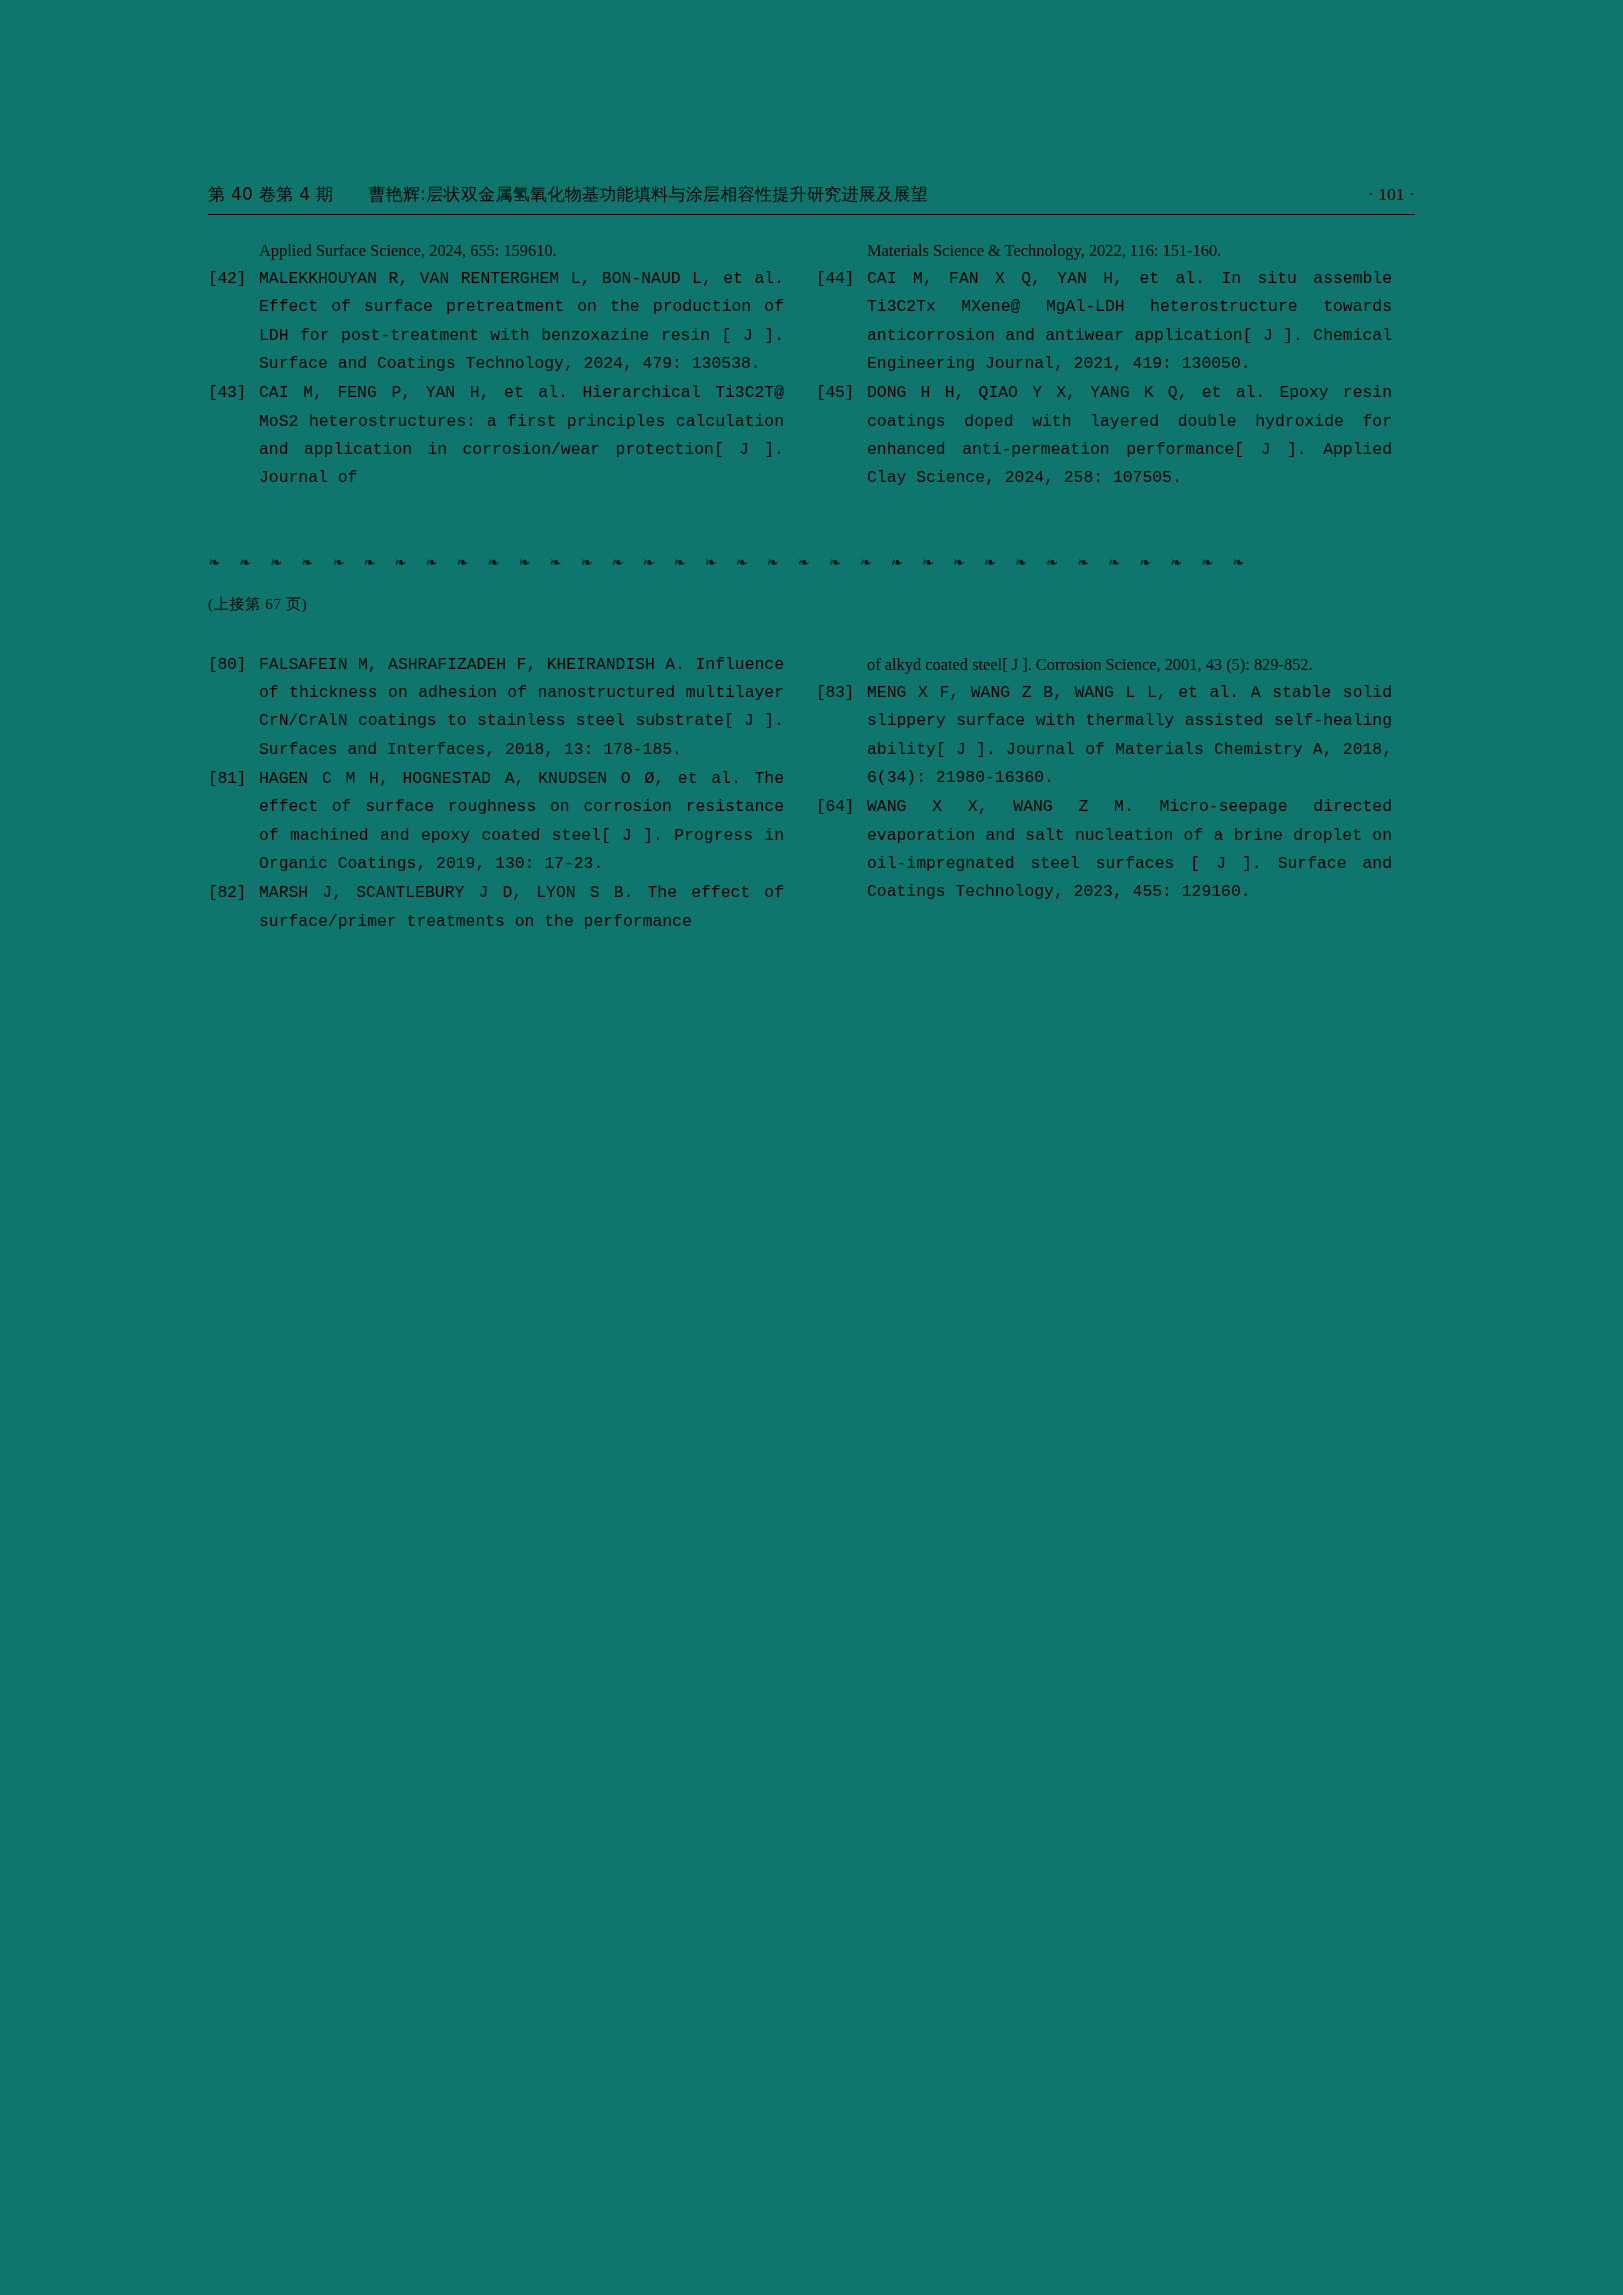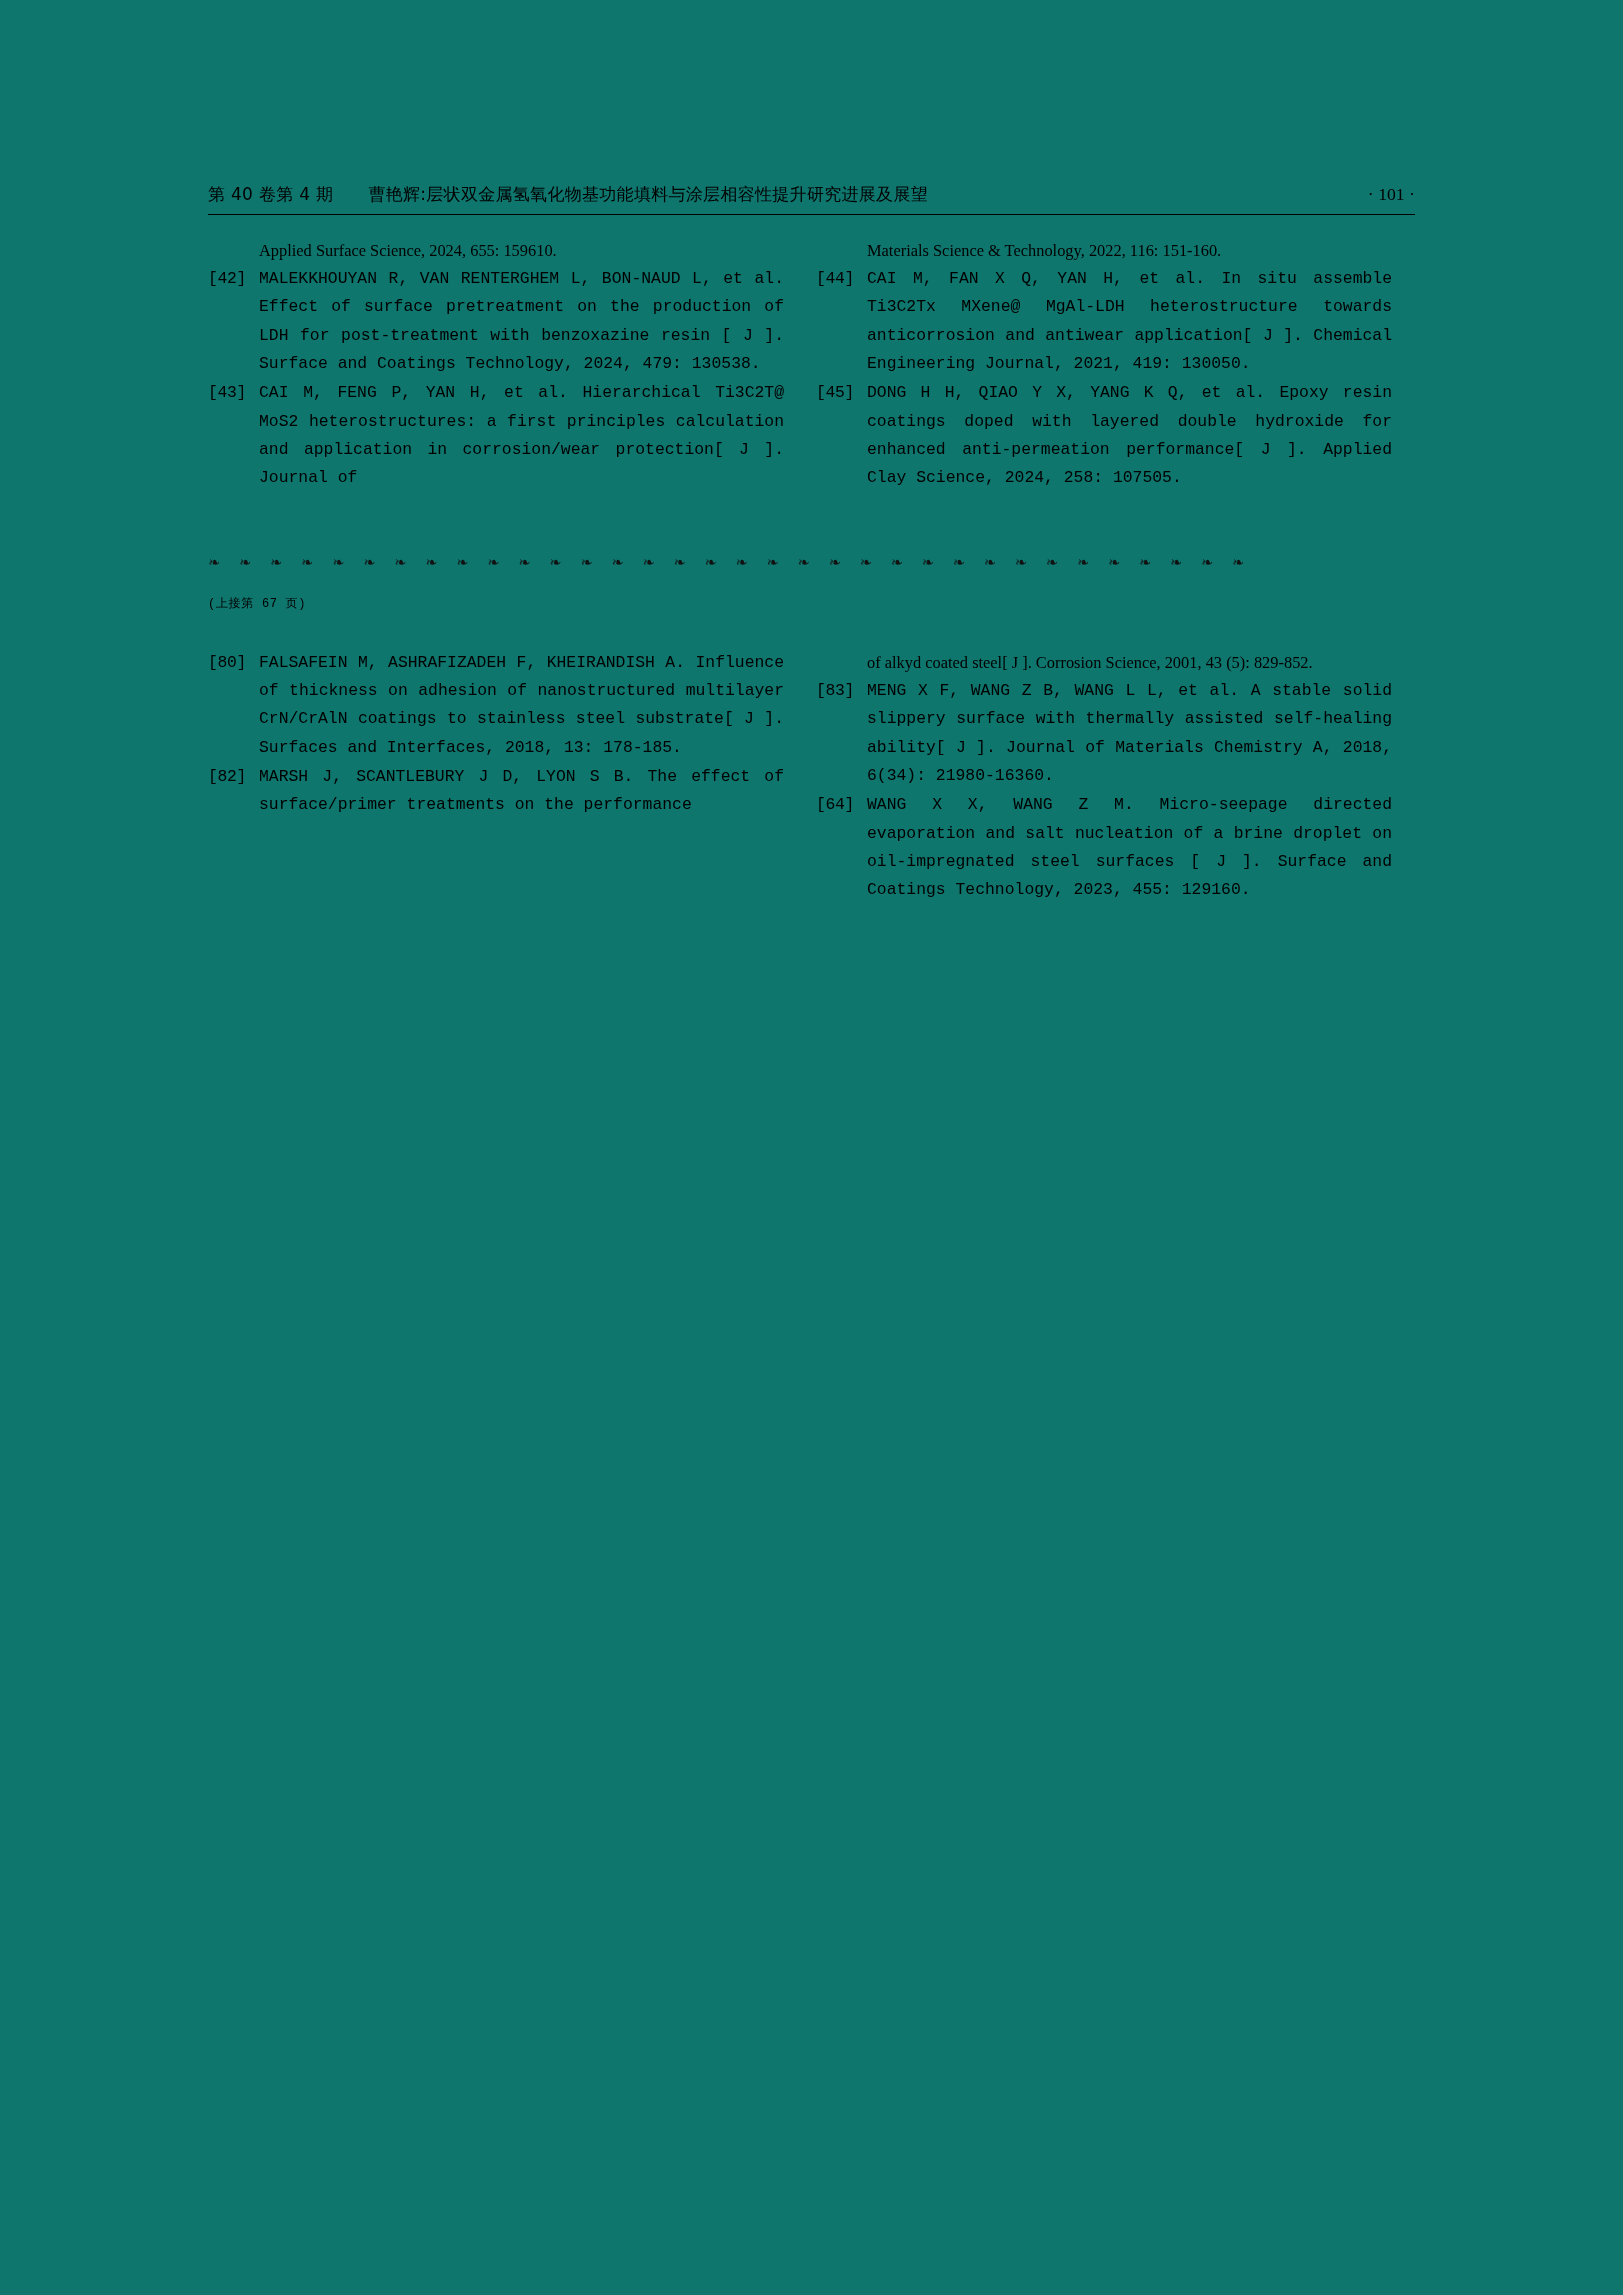--- a/index.html
+++ b/index.html
@@ -104,22 +104,22 @@
     overflow: hidden;
     white-space: nowrap;
     font-family: "DejaVu Sans", sans-serif;
     font-size: 14.4px;
     letter-spacing: 7.2px;
     color: #111;
     line-height: 26px;
   }
 
   .contfrom {
-    font-family: Liberation Mono, monospace;
-    font-size: 12px;
+    font-family: Liberation Serif, serif;
+    font-size: 15px;
     margin-top: 19px;
     margin-bottom: 37px;
     letter-spacing: 0.7px;
   }
 </style>
 </head>
 <body>
 
 <div class="page">
   <div class="content">
@@ -171,20 +171,24 @@
     <div class="contfrom">(上接第 67 页)</div>
 
     <div class="cols">
       <div class="col">
 
         <div class="ref">
           <span class="num">[80]</span>
           <span class="txt">FALSAFEIN M, ASHRAFIZADEH F, KHEIRANDISH A. Influence of thickness on adhesion of nanostructured multilayer CrN/CrAlN coatings to stainless steel substrate[ J ]. Surfaces and Interfaces, 2018, 13: 178-185.</span>
         </div>
 
+        <div class="ref">
+          <span class="num">[81]</span>
+          <span class="txt">HAGEN C M H, HOGNESTAD A, KNUDSEN O Ø, et al. The effect of surface roughness on corrosion resistance of machined and epoxy coated steel[ J ]. Progress in Organic Coatings, 2019, 130: 17-23.</span>
+        </div>
 
         <div class="ref">
           <span class="num">[82]</span>
           <span class="txt">MARSH J, SCANTLEBURY J D, LYON S B. The effect of surface/primer treatments on the performance</span>
         </div>
 
       </div>
 
       <div class="col">
 

